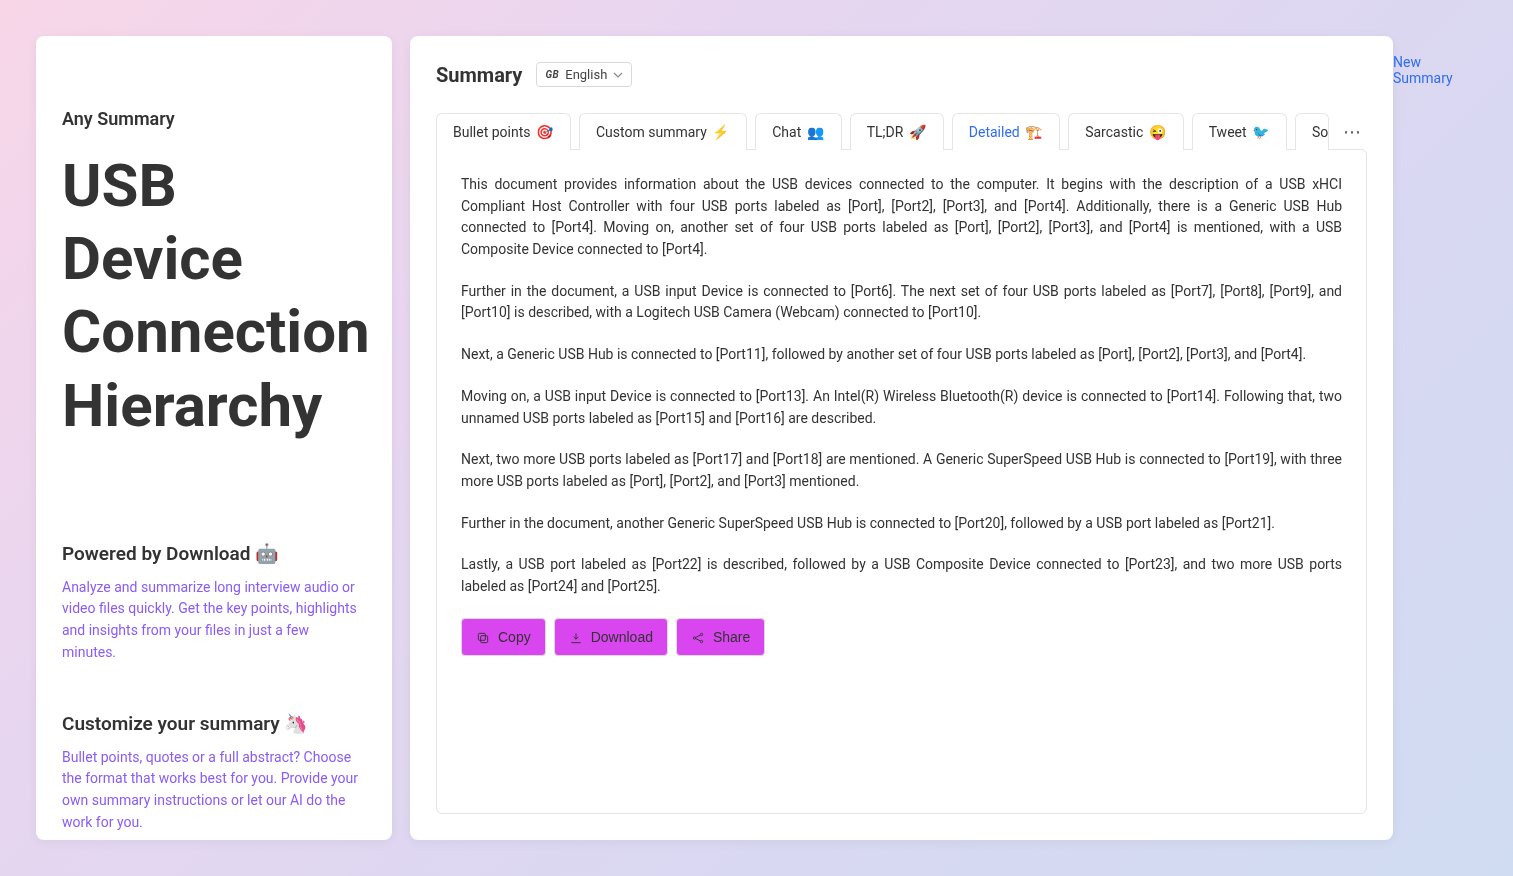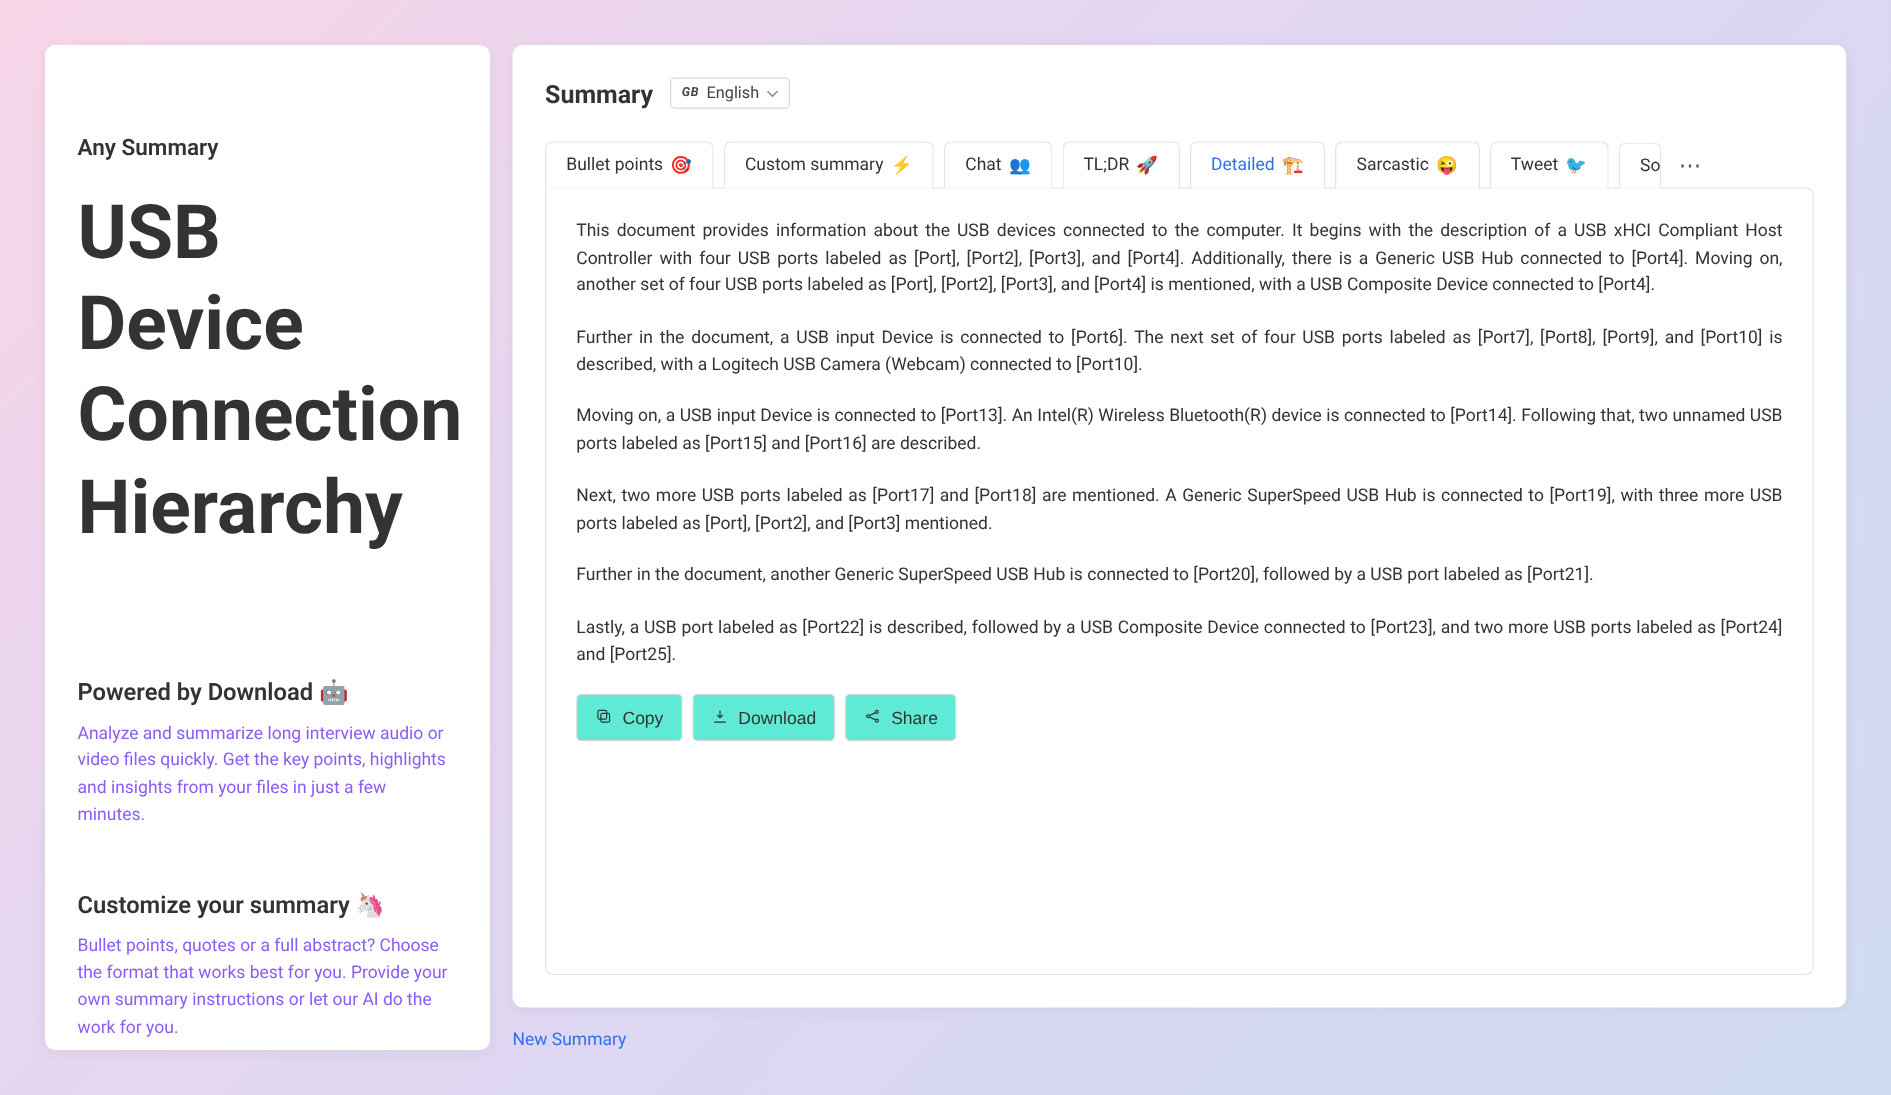--- a/index.html
+++ b/index.html
@@ -42,21 +42,21 @@
   }
   .section-p {
     font-size: 14px;
     line-height: 1.55;
     color: #8b5cf6;
     margin-bottom: 48px;
   }
   .right-panel {
     flex: 1;
     display: flex;
-    flex-direction: column;
+    flex-direction: row;
   }
   .summary-card {
     background: #fff;
     border-radius: 8px;
     box-shadow: 0 2px 12px rgba(0,0,0,0.05);
     padding: 26px;
     flex: 1;
     display: flex;
     flex-direction: column;
   }
@@ -133,24 +133,24 @@
     text-align: justify;
     color: #333;
   }
   .actions {
     display: flex;
     gap: 8px;
     margin-top: 6px;
   }
   .btn {
     display: inline-flex;
-    align-items: flex-start;
+    align-items: flex-end;
     gap: 8px;
     border: 1px solid #d9d9d9;
-    background: #5eead4;
+    background: #d946ef;
     border-radius: 4px;
     padding: 10px 14px;
     font-size: 14px;
     cursor: pointer;
     color: #333;
   }
   .btn svg { width: 14px; height: 14px; fill: none; stroke: #333; stroke-width: 1.6; }
   .new-summary {
     margin-top: 18px;
     font-size: 14px;
@@ -219,20 +219,21 @@
         </div>
         <div class="tab overflowed">
           <span>So</span>
         </div>
         <span class="more-dots">⋯</span>
       </div>
 
       <div class="content-area">
         <p>This document provides information about the USB devices connected to the computer. It begins with the description of a USB xHCI Compliant Host Controller with four USB ports labeled as [Port], [Port2], [Port3], and [Port4]. Additionally, there is a Generic USB Hub connected to [Port4]. Moving on, another set of four USB ports labeled as [Port], [Port2], [Port3], and [Port4] is mentioned, with a USB Composite Device connected to [Port4].</p>
         <p>Further in the document, a USB input Device is connected to [Port6]. The next set of four USB ports labeled as [Port7], [Port8], [Port9], and [Port10] is described, with a Logitech USB Camera (Webcam) connected to [Port10].</p>
+        <p>Next, a Generic USB Hub is connected to [Port11], followed by another set of four USB ports labeled as [Port], [Port2], [Port3], and [Port4].</p>
         <p>Moving on, a USB input Device is connected to [Port13]. An Intel(R) Wireless Bluetooth(R) device is connected to [Port14]. Following that, two unnamed USB ports labeled as [Port15] and [Port16] are described.</p>
         <p>Next, two more USB ports labeled as [Port17] and [Port18] are mentioned. A Generic SuperSpeed USB Hub is connected to [Port19], with three more USB ports labeled as [Port], [Port2], and [Port3] mentioned.</p>
         <p>Further in the document, another Generic SuperSpeed USB Hub is connected to [Port20], followed by a USB port labeled as [Port21].</p>
         <p>Lastly, a USB port labeled as [Port22] is described, followed by a USB Composite Device connected to [Port23], and two more USB ports labeled as [Port24] and [Port25].</p>
 
         <div class="actions">
           <button class="btn">
             <svg viewBox="0 0 24 24">
                 <rect x="8" y="8" width="12" height="12" rx="2"></rect>
                 <rect x="4" y="4" width="12" height="12" rx="2"></rect>

